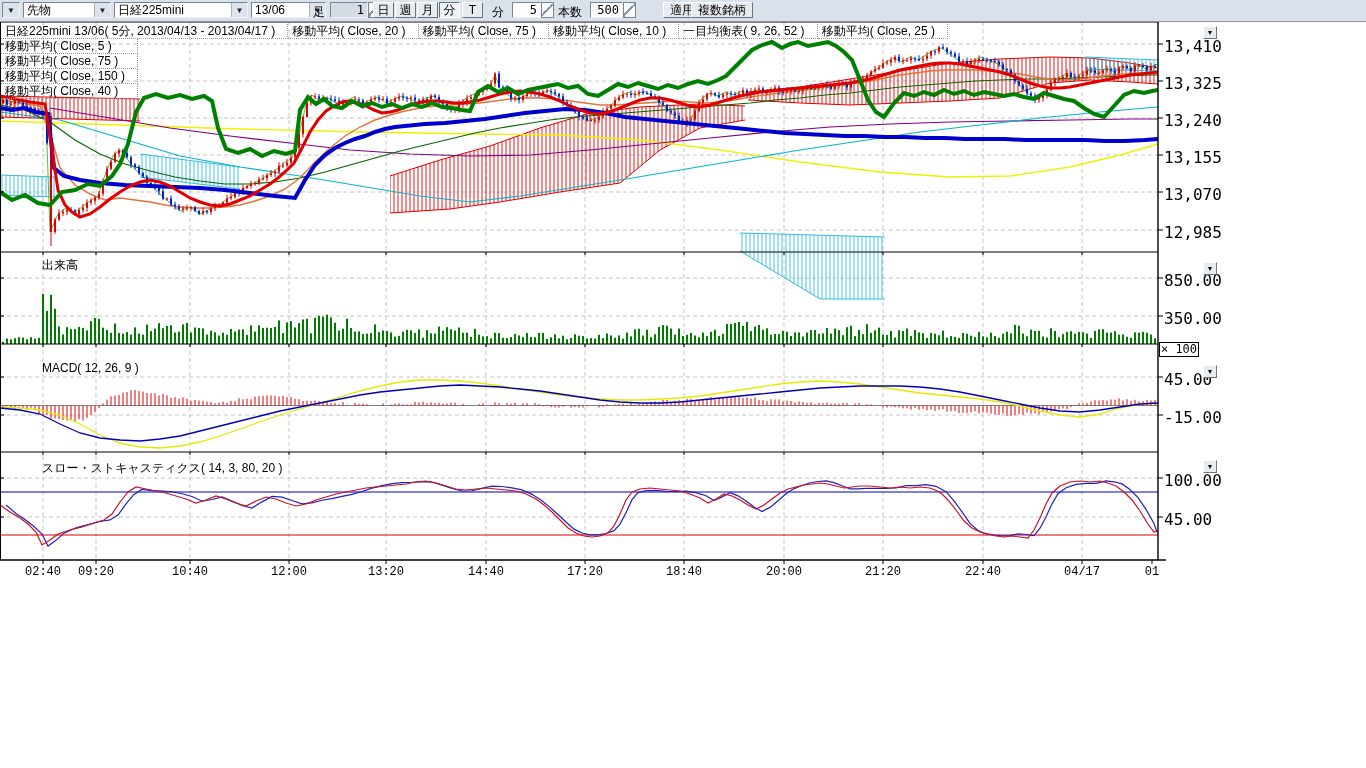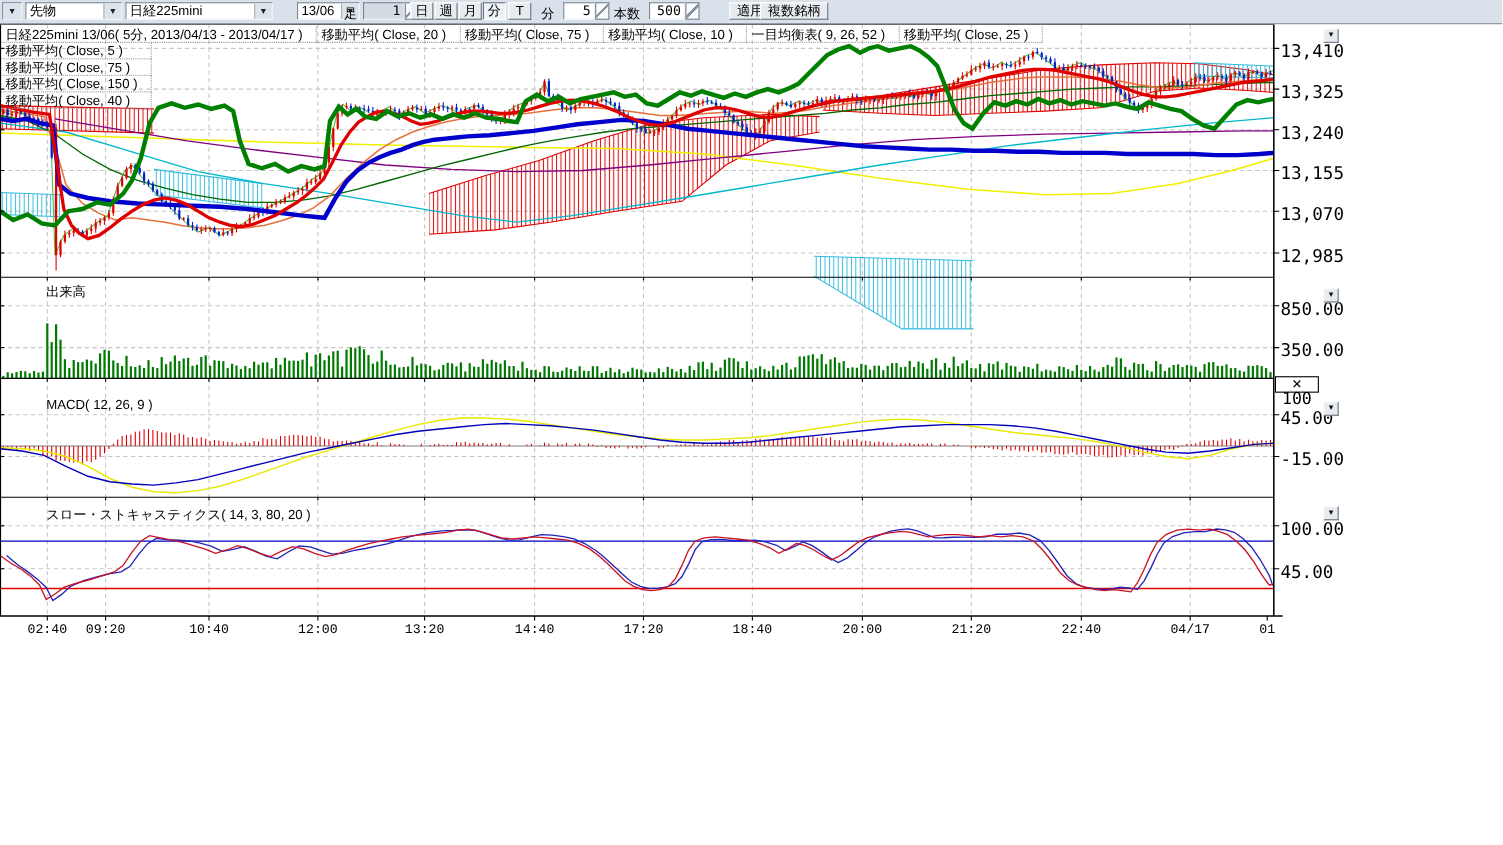--- a/index.html
+++ b/index.html
@@ -36,41 +36,41 @@
                padding:0 12px 0 4px;border-right:1px dotted #999;border-bottom:1px dotted #999;}
   .panel-label{position:absolute;font-size:12px;z-index:6;white-space:nowrap;padding-left:40px;}
   .axis-label{position:absolute;left:1164px;font-size:16px;z-index:6;
               font-family:"DejaVu Sans Mono",monospace;white-space:nowrap;}
   .time-label{position:absolute;top:565px;font-size:12px;z-index:6;transform:translateX(-50%);
               font-family:Liberation Mono, monospace;white-space:nowrap;}
   .panel-menu-btn{position:absolute;left:1203px;width:14px;height:13px;z-index:7;background:#e7ebf0;
                   border:1px solid;border-color:#ffffff #6a7480 #6a7480 #ffffff;box-sizing:border-box;
                   font-size:7px;line-height:11px;text-align:center;color:#111;}
   #mult-box{position:absolute;left:1159px;top:342px;width:40px;height:15px;z-index:7;background:#fff;
-            border:1px solid #000;box-sizing:border-box;font-size:15px;line-height:13px;text-align:center;
+            border:1px solid #000;box-sizing:border-box;font-size:12px;line-height:13px;text-align:center;
             font-family:"DejaVu Sans Mono",monospace;}
 </style>
 </head>
 <body>
 
 <div id="screen">
 
   <div id="toolbar">
     <div class="combo" style="left:2px;width:18px;">
       <div class="cbtn" style="border-left:none;width:16px;">▼</div>
     </div>
     <div class="combo" style="left:23px;width:88px;">
       <div class="ctxt">先物</div>
       <div class="cbtn">▼</div>
     </div>
     <div class="combo" style="left:114px;width:134px;">
       <div class="ctxt">日経225mini</div>
       <div class="cbtn">▼</div>
     </div>
-    <div class="combo" style="left:251px;width:57px;margin-left:19px;">
+    <div class="combo" style="left:251px;width:75px;">
       <div class="ctxt">13/06</div>
       <div class="cbtn">▼</div>
     </div>
     <div class="tlabel" style="left:313px;">足</div>
     <div class="spinwrap" style="left:330px;">
       <div class="spinfield disabled" style="width:38px;">1</div>
       <div class="spinbtn"></div>
     </div>
     <div id="period-buttons">
         <div class="pbtn" style="left: 373px;">日</div>

